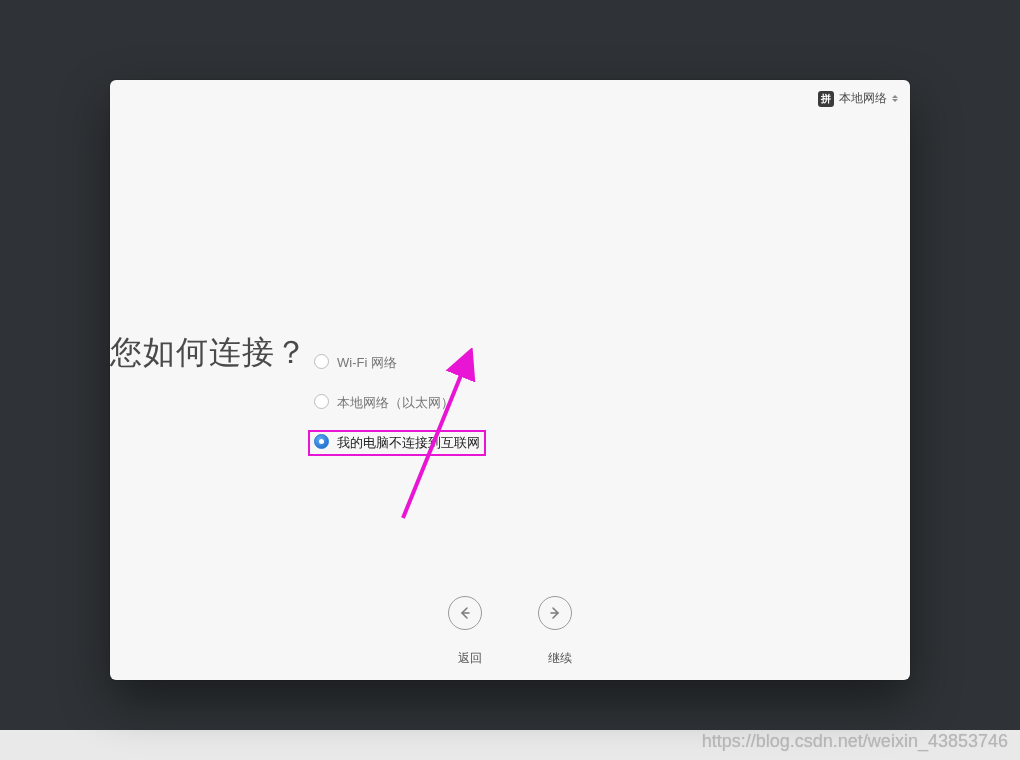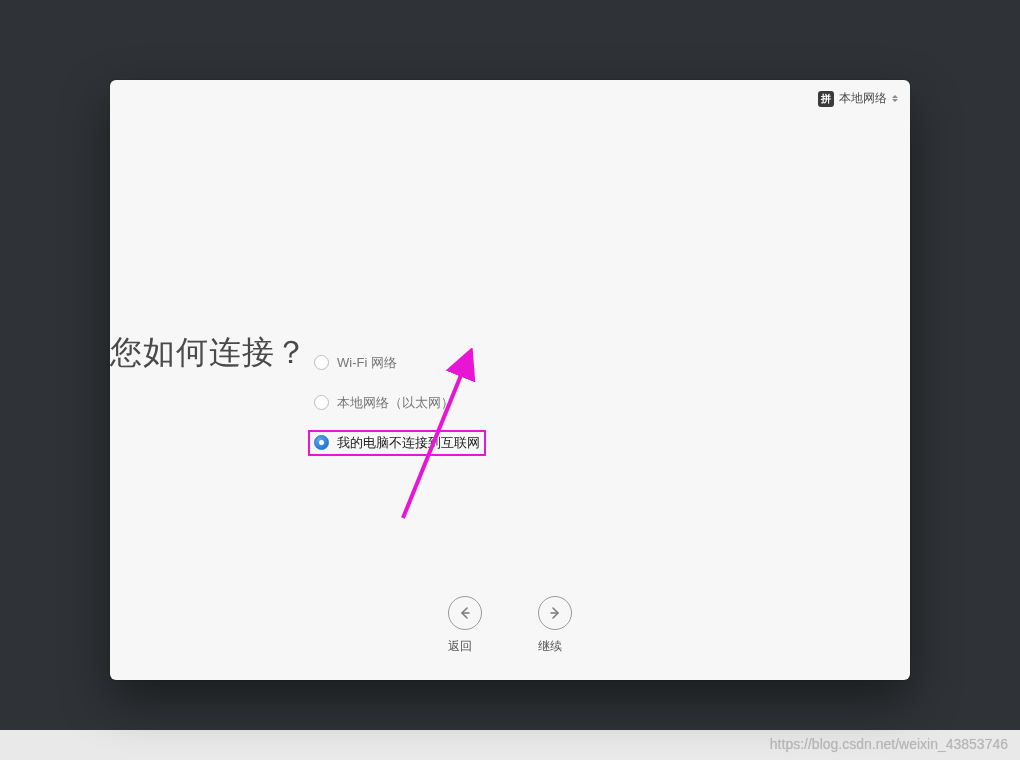--- a/index.html
+++ b/index.html
@@ -20,21 +20,21 @@
       left: 0;
       right: 0;
       height: 30px;
       background: #e9e9e9;
     }
     .watermark {
       position: absolute;
       bottom: 8px;
       right: 12px;
       color: #b6b6b6;
-      font-size: 14px;
+      font-size: 18px;
       font-family: Arial, sans-serif;
       text-shadow: 0 0 1px rgba(0,0,0,0.15);
     }
     .window {
       width: 800px;
       height: 600px;
       background: #f7f7f7;
       border-radius: 6px;
       box-shadow: 0 20px 50px rgba(0,0,0,0.45), 0 0 0 1px rgba(0,0,0,0.08);
       display: flex;
@@ -95,21 +95,21 @@
     }
     .options {
       margin-top: 100px;
       display: flex;
       flex-direction: column;
       gap: 14px;
       align-items: flex-start;
     }
     .option {
       display: flex;
-      align-items: center;
+      align-items: flex-start;
       gap: 8px;
       font-size: 13px;
       color: #777;
       cursor: pointer;
       padding: 4px 6px;
     }
     .option.active {
       color: #222;
     }
     .option.highlight {
@@ -148,22 +148,22 @@
       height: 90px;
       display: flex;
       align-items: flex-start;
       justify-content: center;
       gap: 56px;
       padding-top: 6px;
     }
     .nav-btn {
       display: flex;
       flex-direction: column;
-      align-items: flex-start;
-      gap: 8px;
+      align-items: flex-end;
+      gap: 20px;
       cursor: pointer;
       color: #6e6e6e;
     }
     .nav-icon {
       width: 34px;
       height: 34px;
       border: 1.5px solid #9a9a9a;
       border-radius: 50%;
       display: inline-flex;
       align-items: center;

